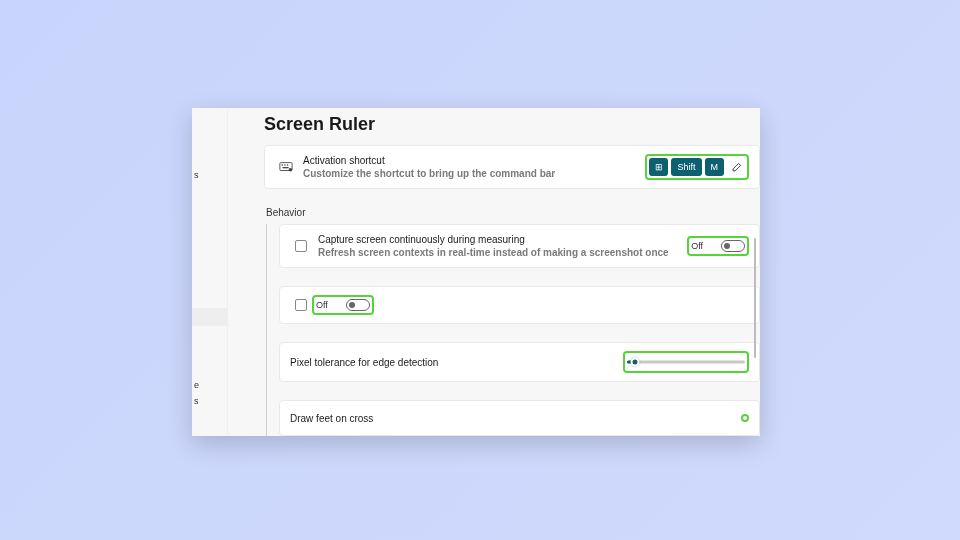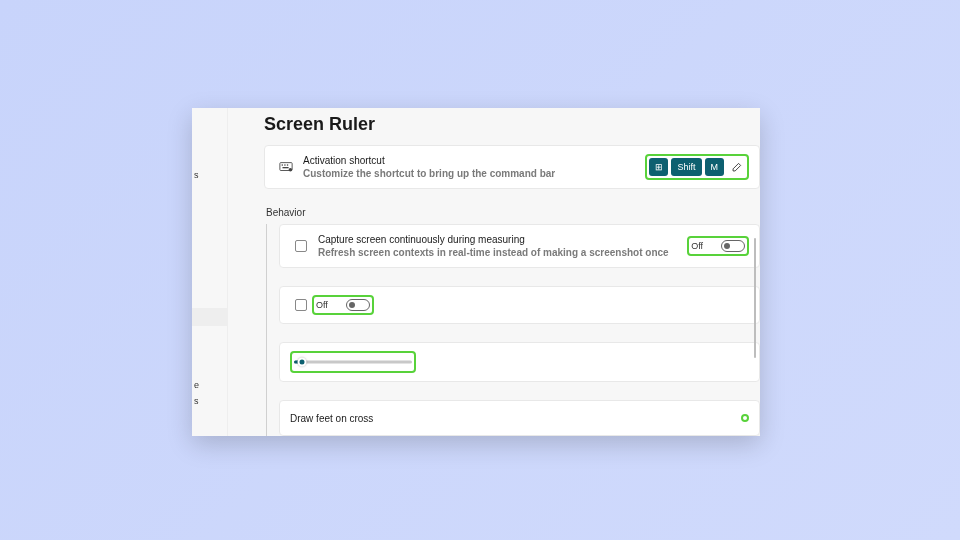--- a/index.html
+++ b/index.html
@@ -104,20 +104,23 @@
           </div>
         <div class="highlight">
           <div class="toggle-wrap">
             <span class="toggle-label">Off</span>
             <div class="toggle off"></div>
           </div>
         </div>
       </div>
 
       <div class="card">
+        <div class="card-text" style="margin-left:0">
+          <div class="card-title">Pixel tolerance for edge detection</div>
+        </div>
         <div class="highlight">
           <div class="slider">
             <div class="slider-track"></div>
             <div class="slider-fill"></div>
             <div class="slider-thumb"></div>
           </div>
         </div>
       </div>
 
       <div class="card">

